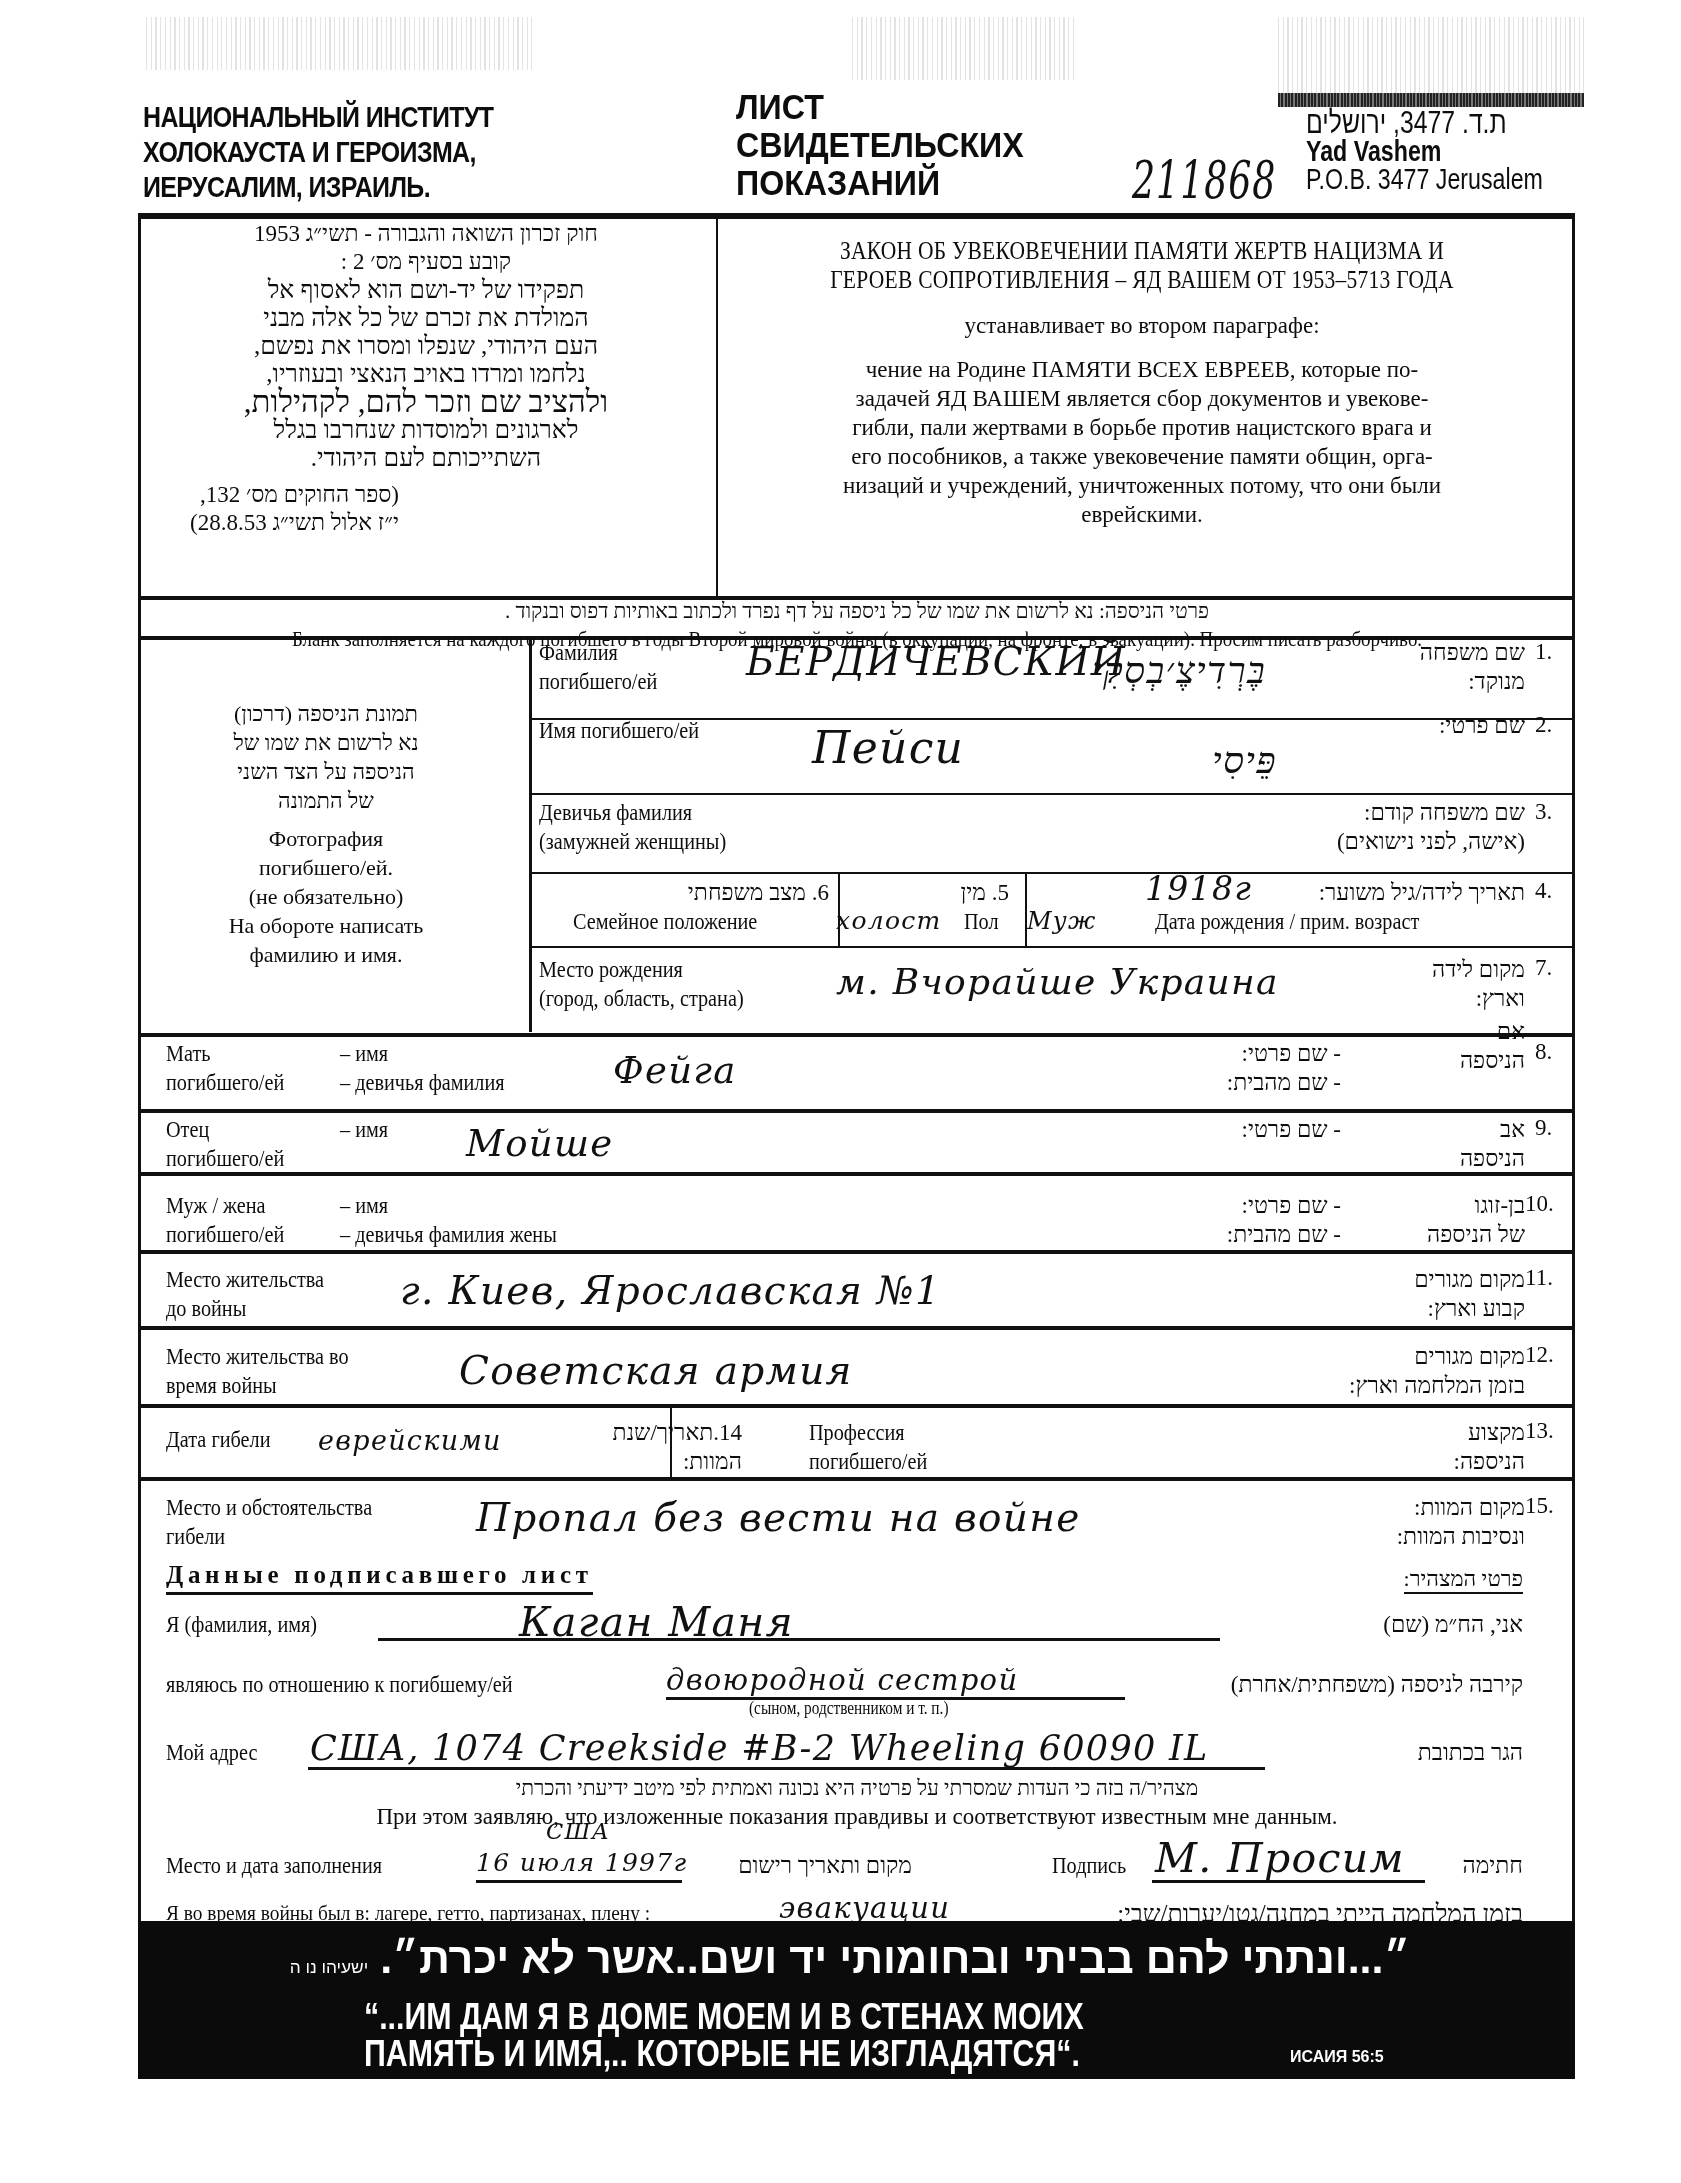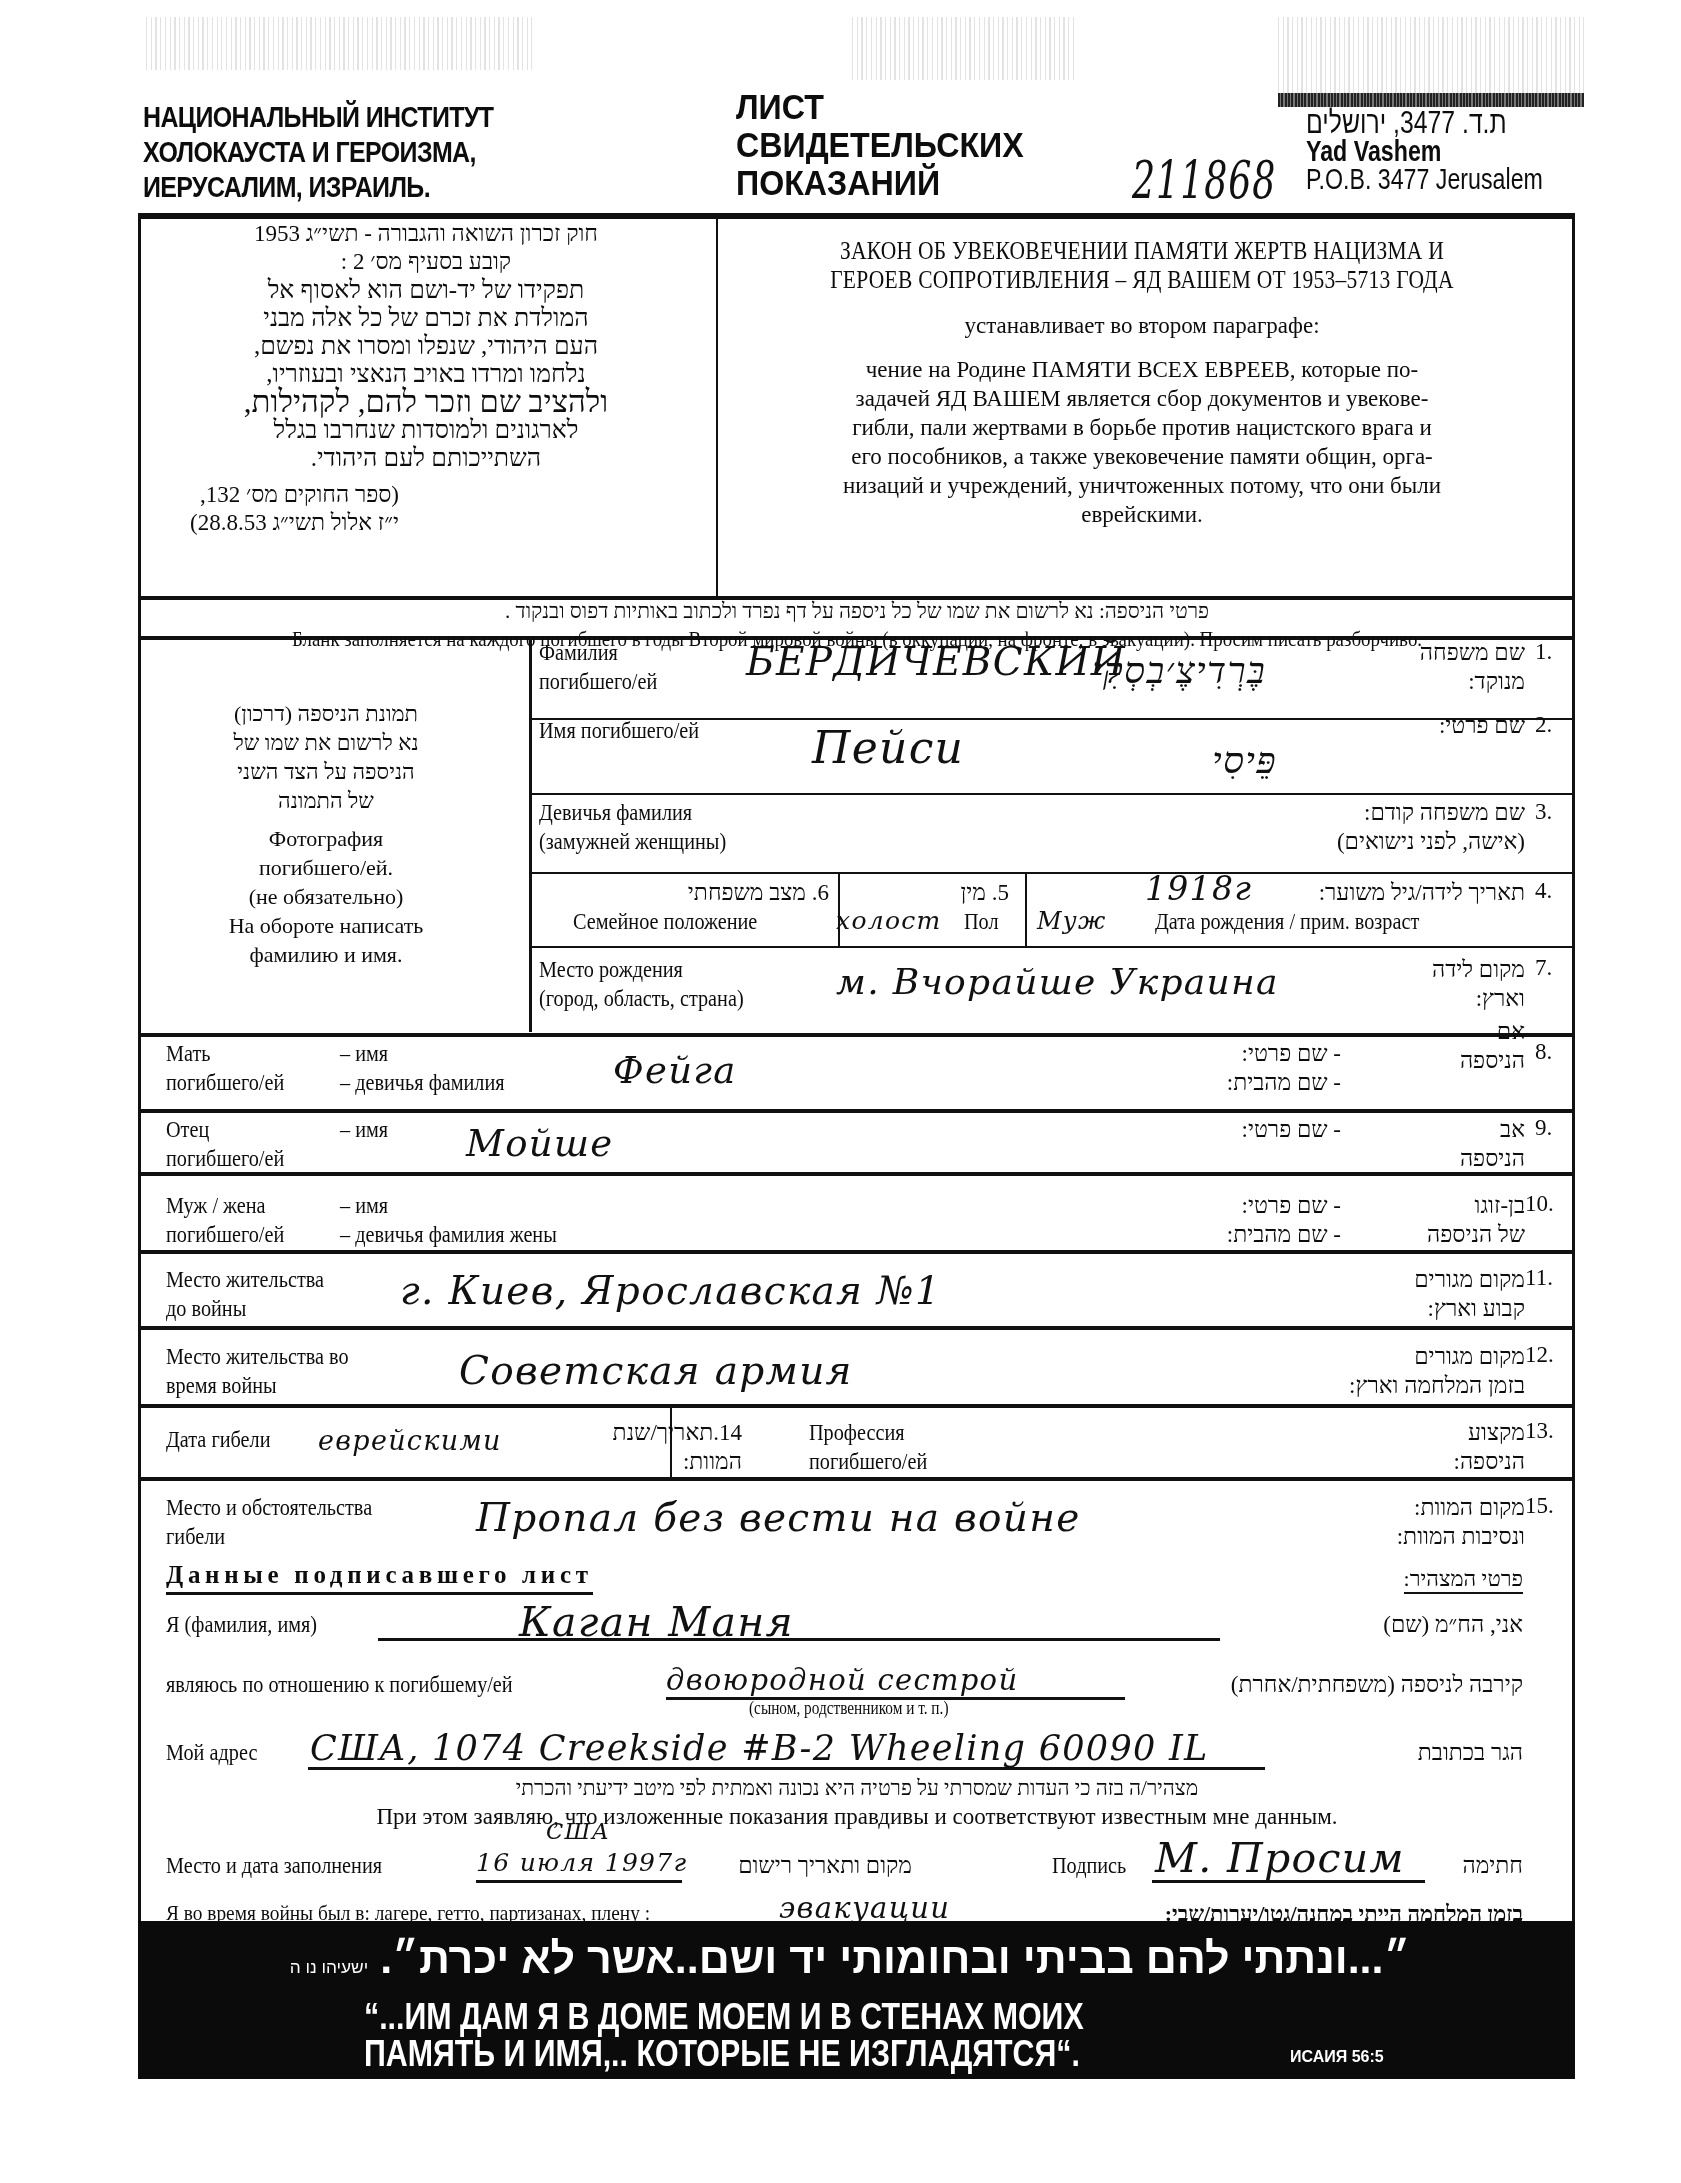--- a/index.html
+++ b/index.html
@@ -177,21 +177,21 @@
 </div>
 
 <div>
   <div class="lblr" style="right:852px;top:878px;"><span>6.</span> <span>מצב משפחתי</span></div>
   <div class="lbl" style="left:573px;top:907px;">Семейное положение</div>
   <div class="val hw" style="left:836px;top:906px;font-size:25px;">холост</div>
 </div>
 <div>
   <div class="lblr" style="right:672px;top:878px;"><span>5.</span> <span>מין</span></div>
   <div class="lbl" style="left:964px;top:907px;">Пол</div>
-  <div class="val hw" style="left:1027px;top:907px;font-size:24px;margin-left:10px;">Муж</div>
+  <div class="val hw" style="left:1027px;top:907px;font-size:24px;">Муж</div>
 </div>
 <div>
   <div class="val hw" style="left:1145px;top:869px;font-size:33px;">1918г</div>
   <div class="lblr" style="right:156px;top:878px;">תאריך לידה/גיל משוער:</div>
   <div class="lbl" style="left:1155px;top:907px;">Дата рождения / прим. возраст</div>
   <div class="num" style="left:1535px;top:878px;">4.</div>
 </div>
 
 <div>
   <div class="lbl" style="left:539px;top:955px;">
@@ -354,21 +354,21 @@
   <div class="lblr" style="right:769px;top:1851px;">מקום ותאריך רישום</div>
 
   <div class="lbl" style="left:1052px;top:1851px;">Подпись</div>
   <div class="abs" style="left:1152px;top:1880px;width:273px;border-bottom:3.3px solid #111;"></div>
   <div class="val hw" style="left:1155px;top:1834px;font-size:41px;">М. Просим</div>
   <div class="lblr" style="right:158px;top:1851px;">חתימה</div>
 
   <div class="lbl" style="left:166px;top:1898px;font-size:22px;">Я во время войны был в: лагере, гетто, партизанах, плену :</div>
   <div class="abs" style="left:779px;top:1924px;width:220px;border-bottom:3.3px solid #111;"></div>
   <div class="val hw" style="left:779px;top:1891px;font-size:29px;">эвакуации</div>
-  <div class="lblr" style="right:158px;top:1899px;font-size:22px;font-weight:bold;">בזמן המלחמה הייתי במחנה/גטו/יערות/שבי:</div>
+  <div class="lblr" style="right:158px;top:1899px;font-size:25px;">בזמן המלחמה הייתי במחנה/גטו/יערות/שבי:</div>
 </div>
 
 <div class="abs sans" id="banner">
   <div class="he"><span>״...ונתתי להם בביתי ובחומותי יד ושם..אשר לא יכרת״.</span> <small>ישעיהו נו ה</small></div>
   <div class="ru">
     <div>“...ИМ ДАМ Я В ДОМЕ МОЕМ И В СТЕНАХ МОИХ</div>
     <div>ПАМЯТЬ И ИМЯ,.. КОТОРЫЕ НЕ ИЗГЛАДЯТСЯ“.</div>
   </div>
   <div class="ref">ИСАИЯ 56:5</div>
 </div>

